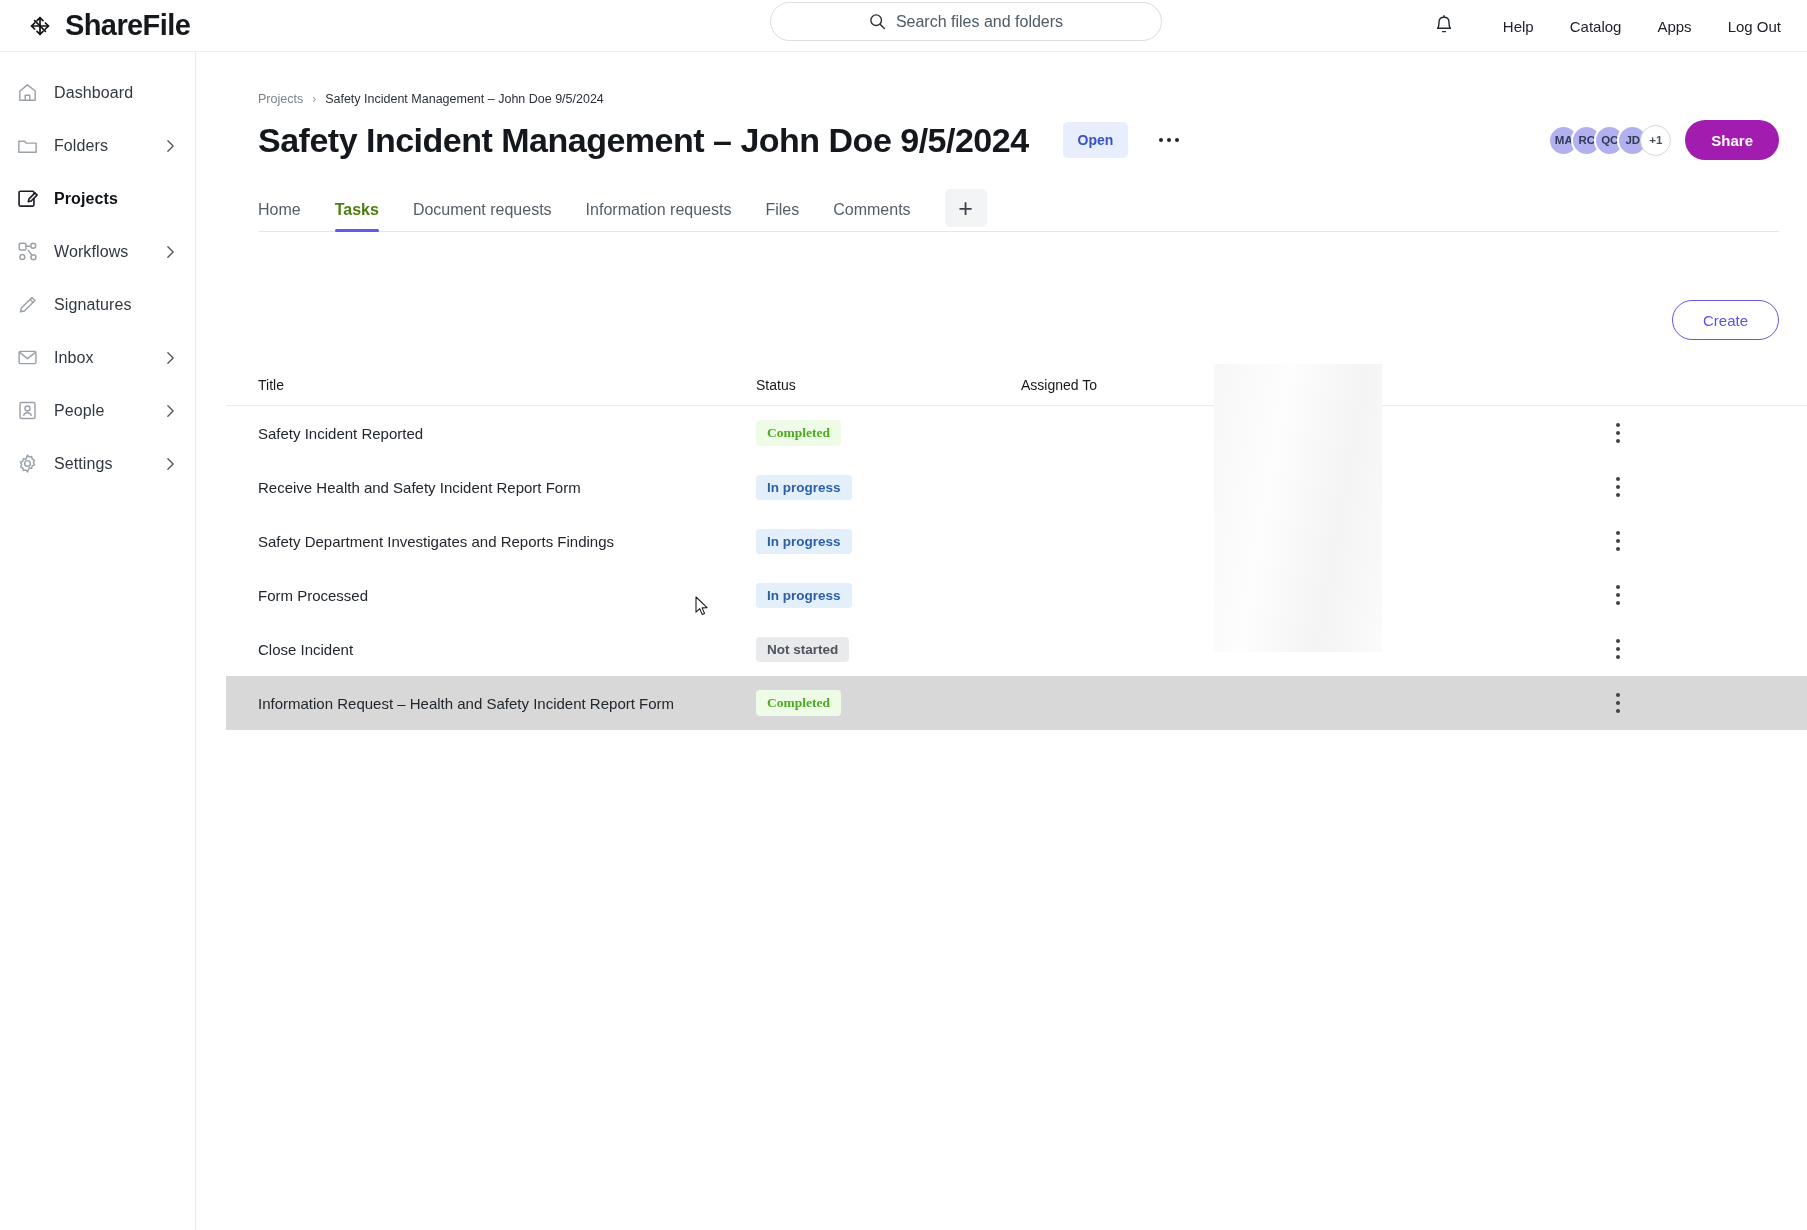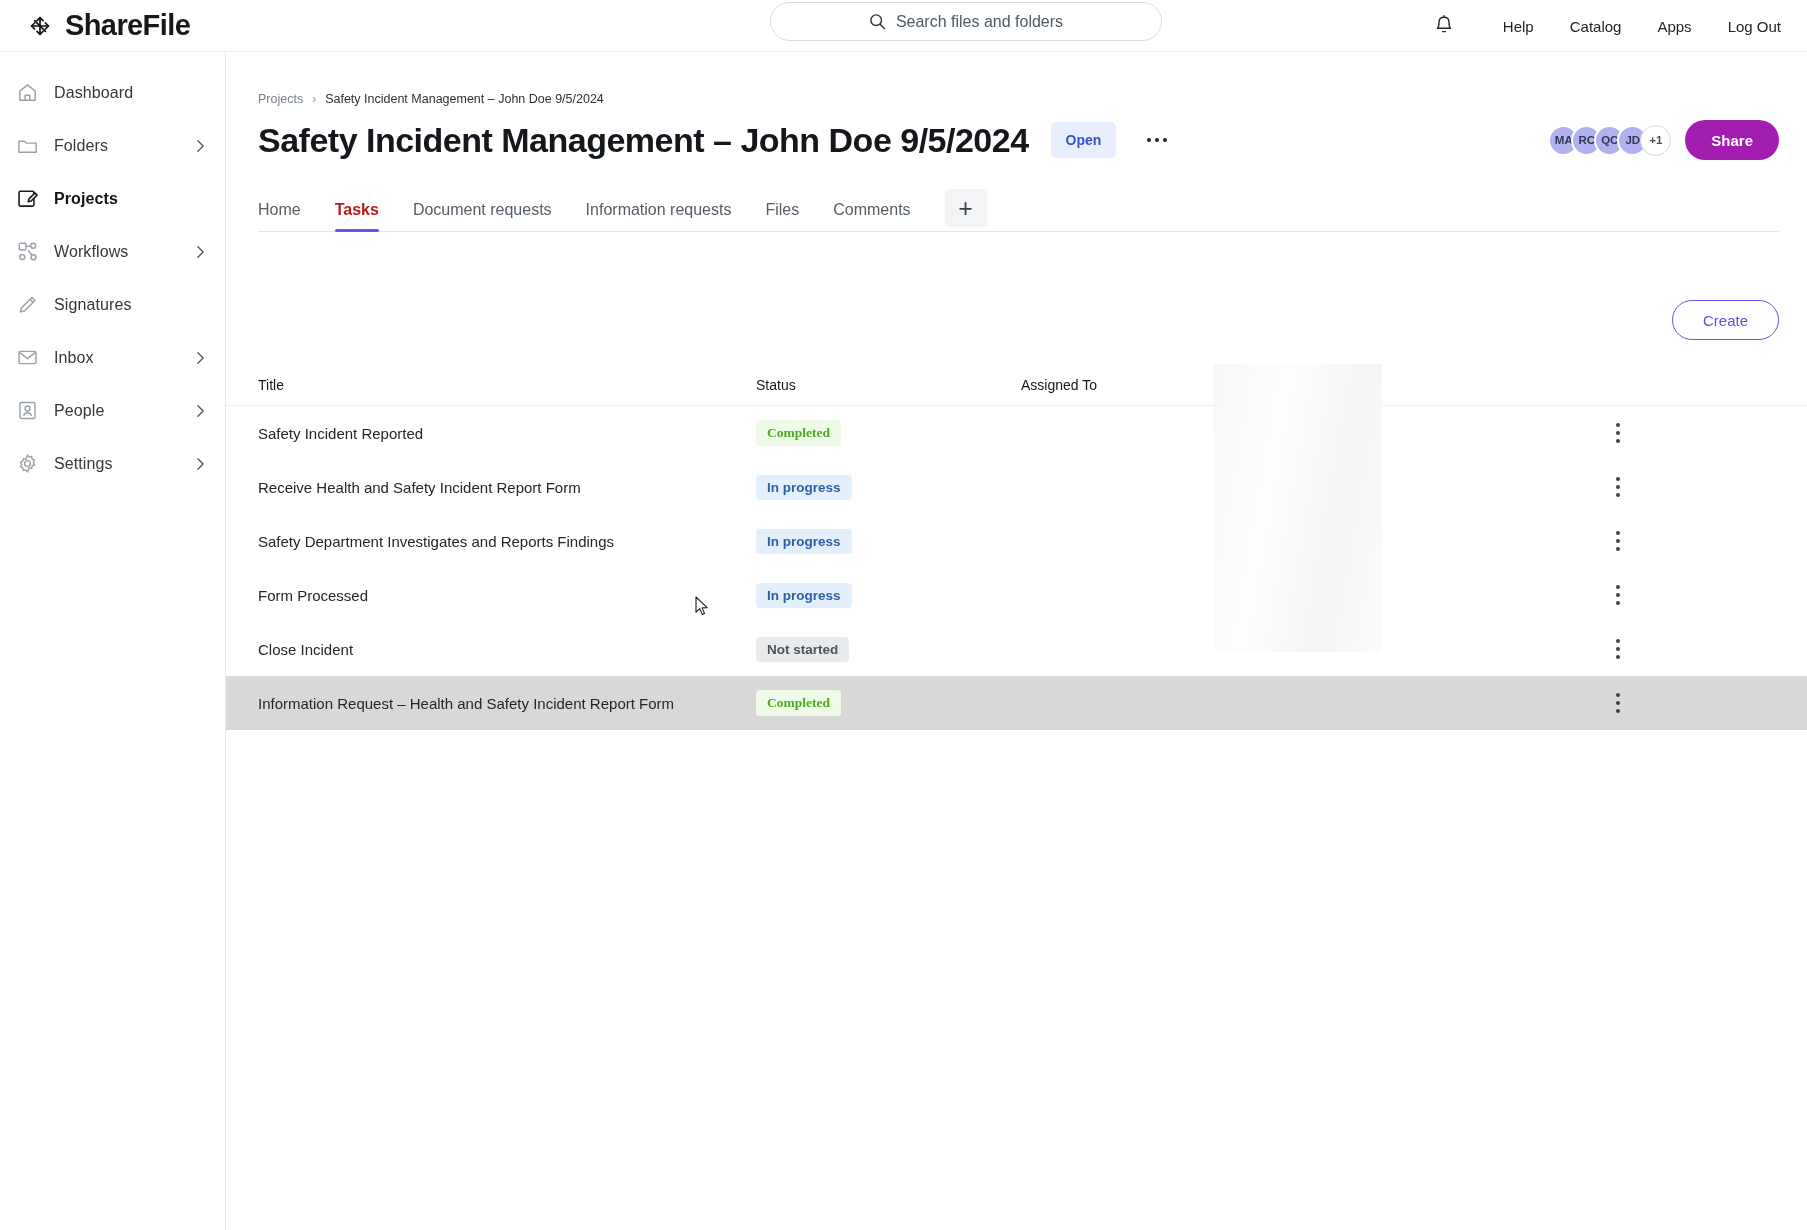--- a/index.html
+++ b/index.html
@@ -41,21 +41,21 @@
   }
   .bell { width: 22px; height: 24px; margin-right: 30px; }
   .top-link {
     font-size: 15px; color: #20242a; padding: 0 18px; cursor: pointer;
     white-space: nowrap;
   }
   .top-link:last-child { padding-right: 0; }
 
   
   .sidebar {
-    position: absolute; top: 52px; left: 0; width: 226px; height: 1178px;
+    position: absolute; top: 52px; left: 0; width: 196px; height: 1178px;
     background: #ffffff; border-right: 1px solid #e7e9eb;
     padding-top: 14px;
   }
   .nav-item {
     height: 53px; display: flex; align-items: center;
     padding: 0 20px 0 14px; cursor: pointer; position: relative;
   }
   .nav-ic { width: 26px; height: 26px; flex: 0 0 26px; margin-right: 14px;
             display: flex; align-items: center; justify-content: center; }
   .nav-label { font-size: 16px; color: #32383f; letter-spacing: .1px; }
@@ -68,21 +68,21 @@
   .crumbs { position: absolute; top: 40px; left: 32px; display: flex; align-items: center; gap: 9px; }
   .crumb { font-size: 12.5px; color: #7a838c; cursor: pointer; }
   .crumb.cur { color: #2b3138; }
   .crumb-sep { font-size: 12px; color: #9aa2aa; }
 
   .titlerow { position: absolute; top: 62px; left: 32px; right: 28px; height: 52px; display: flex; align-items: center; }
   .page-title {
     font-size: 34px; font-weight: 700; color: #14181d; letter-spacing: -0.5px; white-space: nowrap;
   }
   .badge-open {
-    margin-left: 22px; background: #e8eefe; color: #3552c9;
+    margin-left: 34px; background: #e8eefe; color: #3552c9;
     font-size: 14px; font-weight: 700; border-radius: 5px;
     padding: 10px 15px; white-space: nowrap;
   }
   .dots-h {
     margin-left: 24px; width: 34px; height: 34px; border-radius: 50%;
     display: flex; align-items: center; justify-content: center; gap: 4px; cursor: pointer;
   }
   .dots-h i { width: 4px; height: 4px; border-radius: 50%; background: #22262b; display: block; }
 
   .title-right { margin-left: auto; display: flex; align-items: center; }
@@ -106,21 +106,21 @@
 
   
   .tabs {
     position: absolute; top: 132px; left: 32px; right: 28px; height: 48px;
     border-bottom: 1px solid #e4e6e9; display: flex; align-items: flex-end;
   }
   .tab {
     font-size: 16px; color: #545d66; padding: 0 0 12px 0; margin-right: 34px;
     cursor: pointer; position: relative; white-space: nowrap;
   }
-  .tab.active { color: #b91c1c; font-weight: 700; }
+  .tab.active { color: #4d7c0f; font-weight: 700; }
   .tab.active:after {
     content: ""; position: absolute; left: 0; right: 0; bottom: -1px;
     height: 3px; background: #6259e6; border-radius: 2px;
   }
   .tab-add {
     width: 42px; height: 38px; background: #f3f4f5; border-radius: 5px;
     display: flex; align-items: center; justify-content: center;
     margin-bottom: 4px; cursor: pointer;
   }
   .tab-add span { font-size: 25px; color: #3c4249; line-height: 1; font-weight: 300; }

